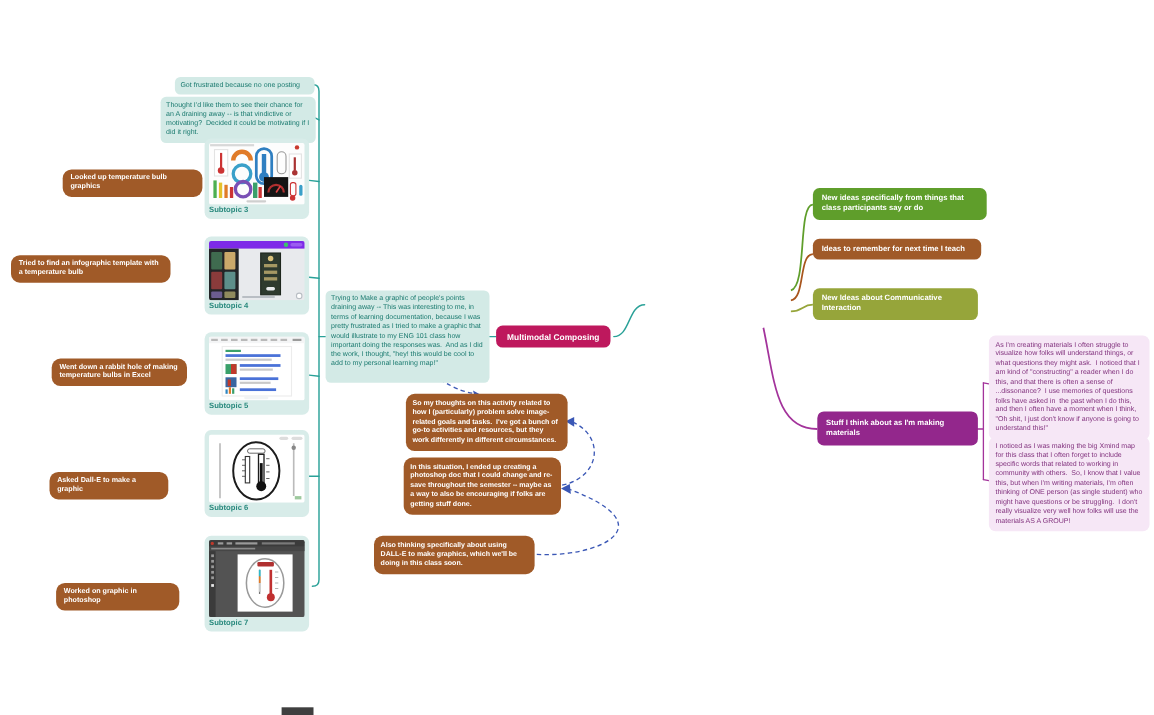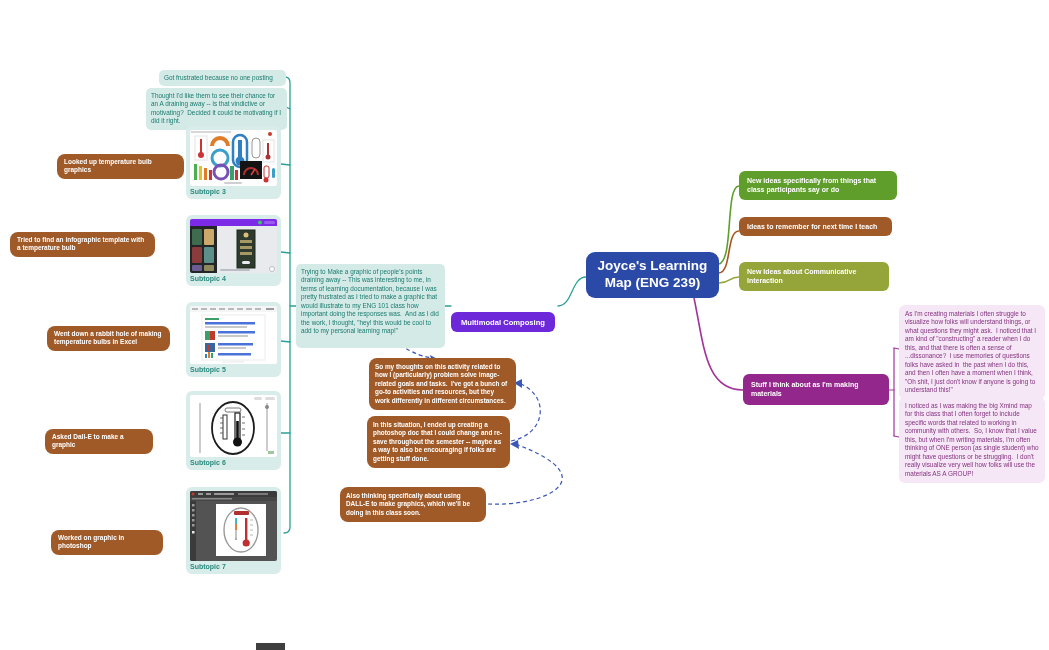--- a/index.html
+++ b/index.html
@@ -15,21 +15,21 @@
               border-radius:8px; padding:5px 6px; white-space:pre-wrap; }
   .topic { color:#fff; font-weight:bold; border-radius:6px; display:flex; align-items:center; }
   .pnote { background:#f6e7f6; color:#83347f; font-size:6.4px; line-height:1.32;
            border-radius:6px; padding:5px 6px; white-space:pre-wrap; }
   .imgcard { background:#d8ece9; border-radius:6px; padding:4px; }
   .imgcard .lbl { color:#2a8a7e; font-size:7px; font-weight:bold; margin-top:2px; }
   .thumb { display:block; border-radius:2px; }
 
   .central { background:#2b4aa8; font-size:13.5px; justify-content:center; text-align:center;
              line-height:1.25; border-radius:9px; }
-  .n-teal   { background:#6d28d9; font-size:7.6px; padding:0 10px; height:20px; white-space:nowrap;margin-top:16px; }
+  .n-teal   { background:#be185d; font-size:7.6px; padding:0 10px; height:20px; white-space:nowrap; }
   .n-green  { background:#5f9e2b; font-size:7px;  padding:5px 8px; line-height:1.35;}
   .n-orange { background:#a05a28; font-size:7px;  padding:5px 8px; line-height:1.35;}
   .n-olive  { background:#96a53a; font-size:7px;  padding:5px 8px; line-height:1.35;}
   .n-purple { background:#93278c; font-size:7px;  padding:6px 8px; line-height:1.35;}
 </style>
 </head>
 <body>
 
 <div class="canvas">
 
@@ -235,23 +235,20 @@
     </svg>
     <div class="lbl">Subtopic 7</div>
   </div>
 
   <div class="el tnote" style="left:296px; top:264px; width:149px; height:84px;">Trying to Make a graphic of people's points draining away -- This was interesting to me, in terms of learning documentation, because I was pretty frustrated as I tried to make a graphic that would illustrate to my ENG 101 class how important doing the responses was.  And as I did the work, I thought, "hey! this would be cool to add to my personal learning map!"</div>
 
   <div class="el topic n-teal" style="left:451px; top:296px;">
     <span>Multimodal Composing</span>
   </div>
 
-  <div class="el topic central" style="left:586px; top:252px; width:133px; height:46px;">
-    <span>Joyce's Learning Map (ENG 239)</span>
-  </div>
 
   <div class="el topic n-green" style="left:739px; top:171px; width:158px;">
     <span>New ideas specifically from things that class participants say or do</span>
   </div>
   <div class="el topic n-orange" style="left:739px; top:217px; width:153px;">
     <span>Ideas to remember for next time I teach</span>
   </div>
   <div class="el topic n-olive" style="left:739px; top:262px; width:150px;">
     <span>New Ideas about Communicative Interaction</span>
   </div>

